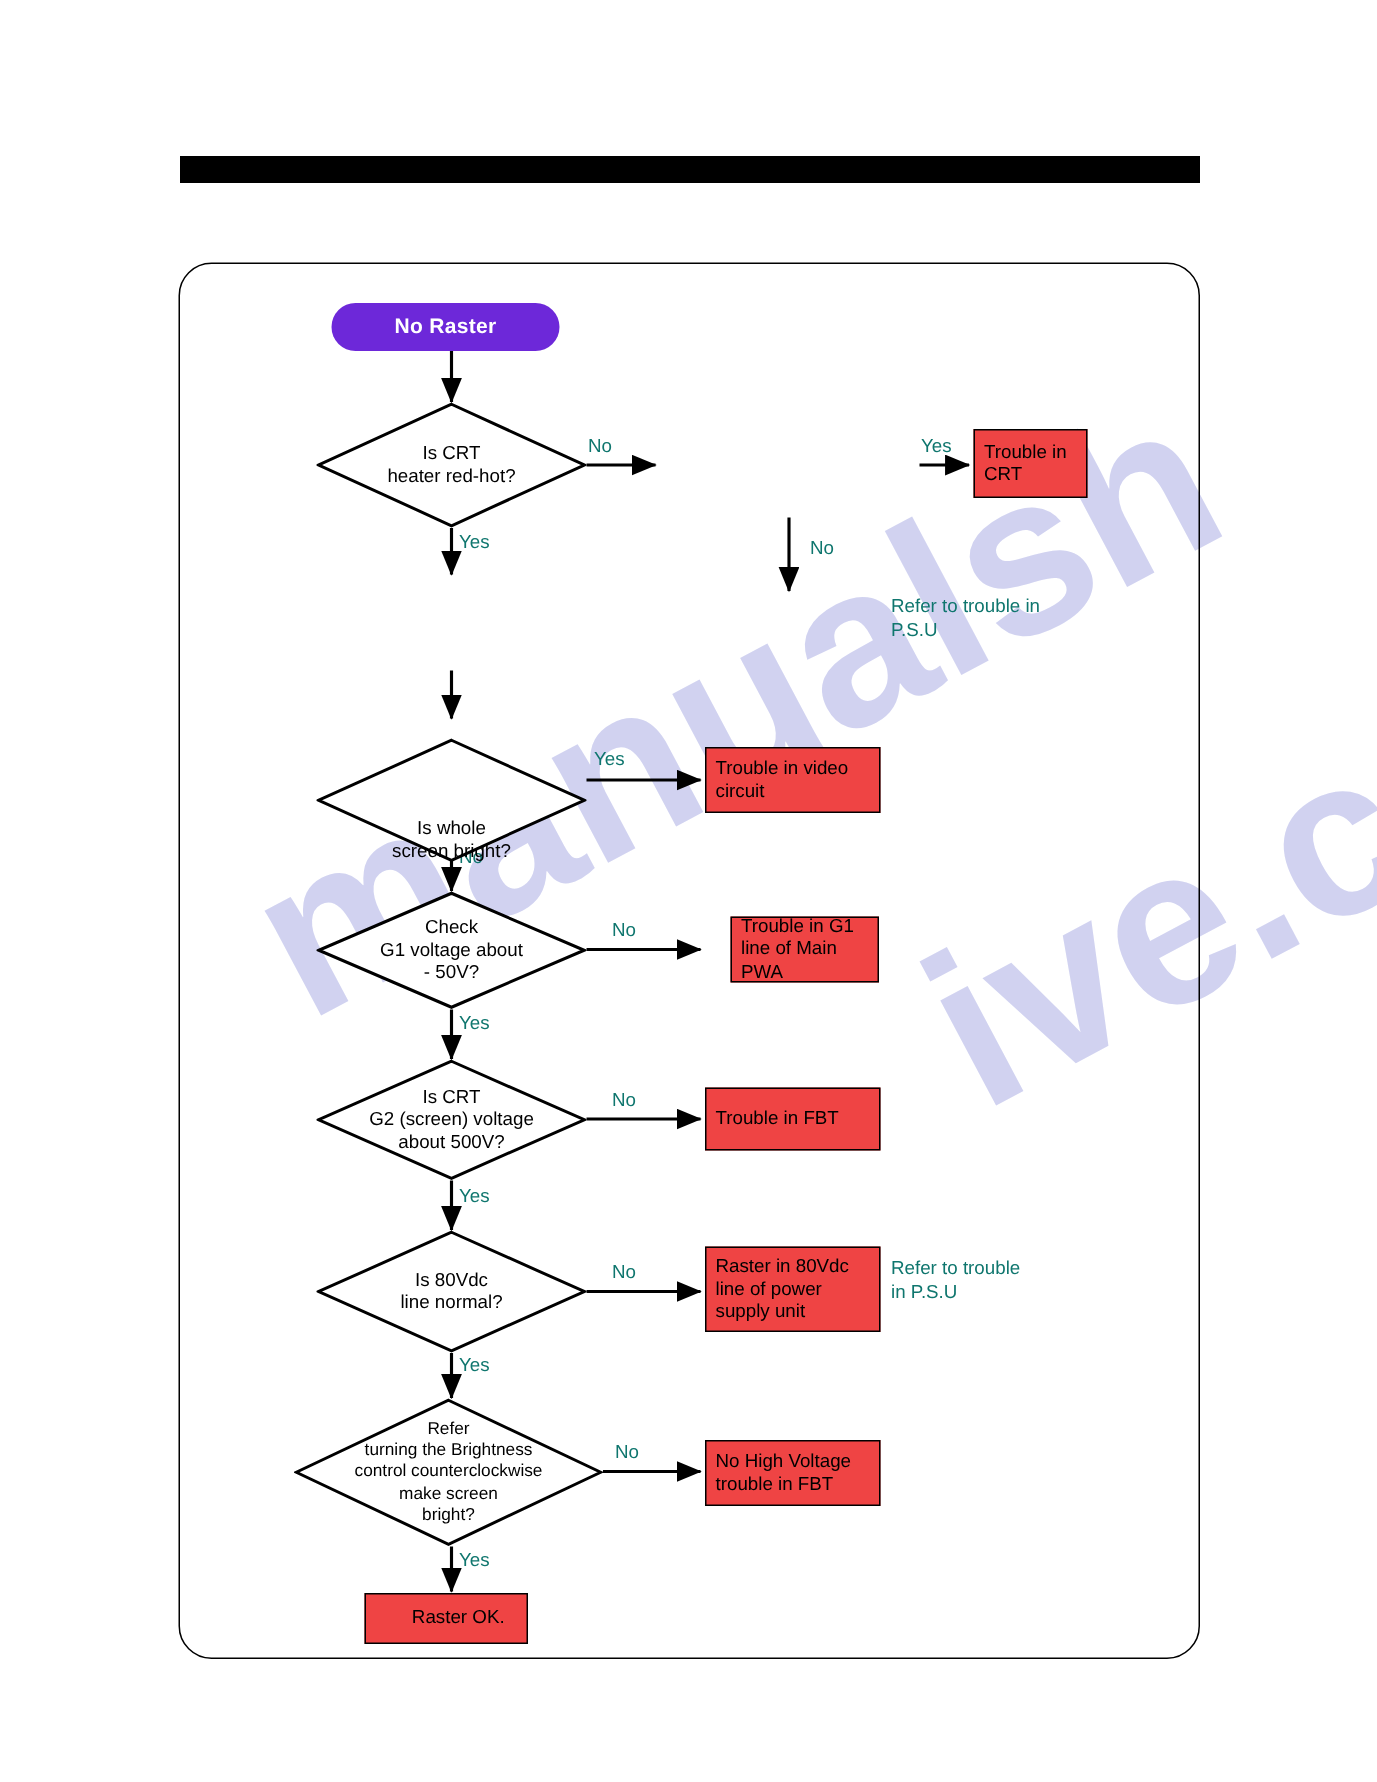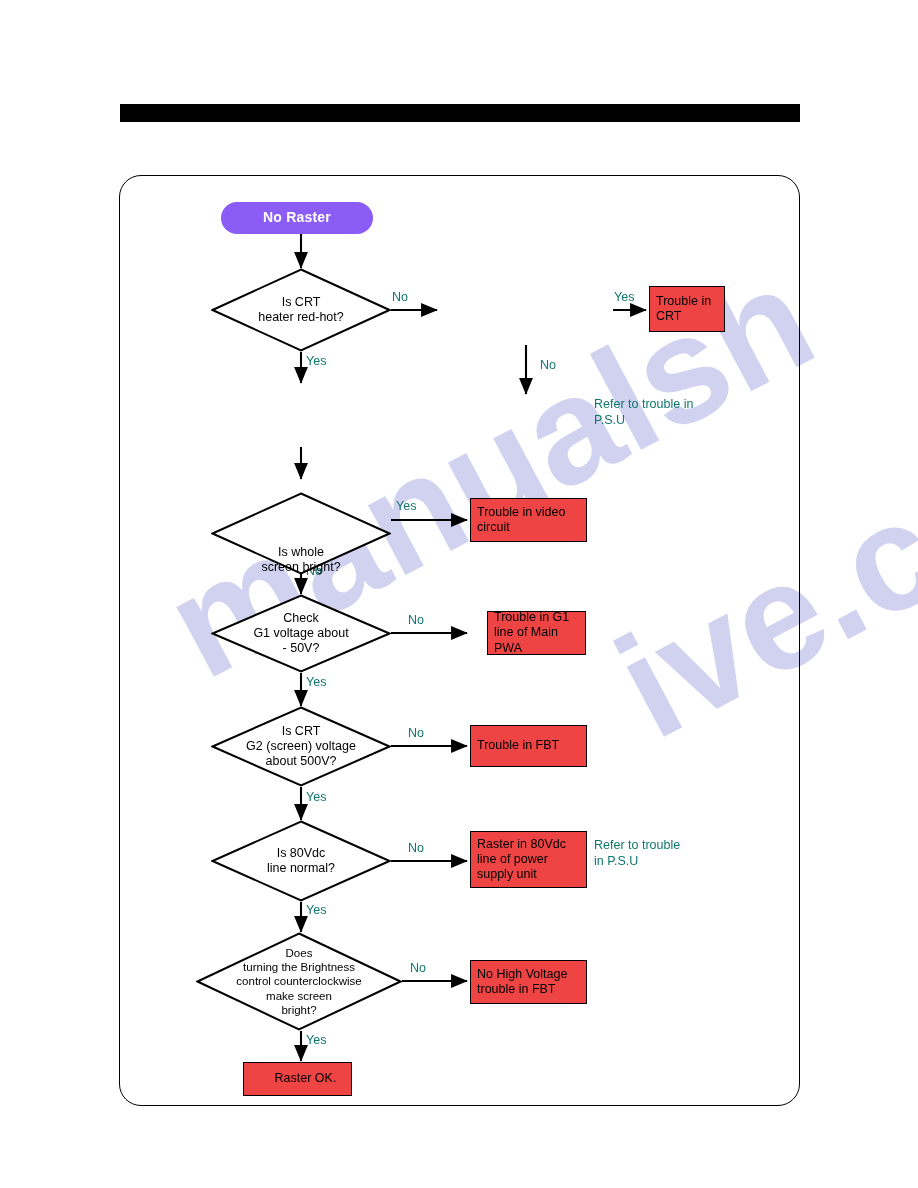--- a/index.html
+++ b/index.html
@@ -91,21 +91,21 @@
     display: flex;
     align-items: center;
     justify-content: center;
     text-align: center;
     color: #000000;
     font-size: 12.5px;
     line-height: 1.22;
   }
 
   .terminal {
-    background: #8b5cf6;
+    background: #6d28d9;
     color: #ffffff;
     border-radius: 18px;
     font-weight: 700;
     font-size: 14px;
     letter-spacing: 0.2px;
   }
 
   .rectbox {
     border: 1.4px solid #000000;
     background: #ef4444;
@@ -318,21 +318,21 @@
         <span> line of power</span>
         <span> supply unit</span>
       </div>
     </div>
 
     <div class="node decision" style="left:196px; top:932px; width:206px; height:99px;">
       <svg viewBox="0 0 206 99" preserveAspectRatio="none">
         <polygon points="103,1.5 204.5,49.5 103,97.5 1.5,49.5" fill="#ffffff" stroke="#000000" stroke-width="2"></polygon>
       </svg>
       <div class="dlabel" style="font-size:11.5px;">
-        <div>Does</div>
+        <div>Refer</div>
         <div>turning the Brightness</div>
         <div>control counterclockwise</div>
         <div>make screen</div>
         <div>bright?</div>
       </div>
     </div>
 
     <div class="node rectbox" style="left:470px; top:960px; width:117px; height:44px;">
       <div>
         <span>No High Voltage</span>

